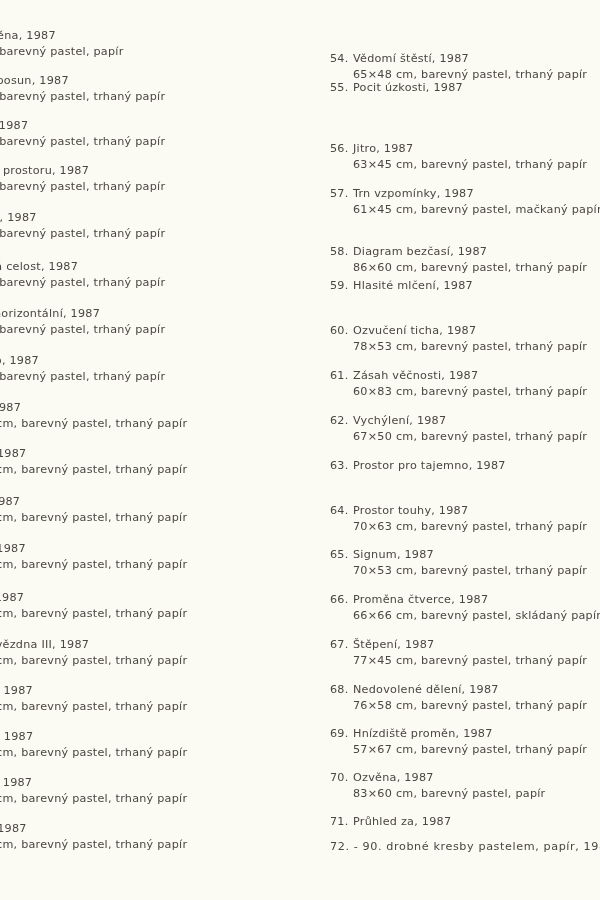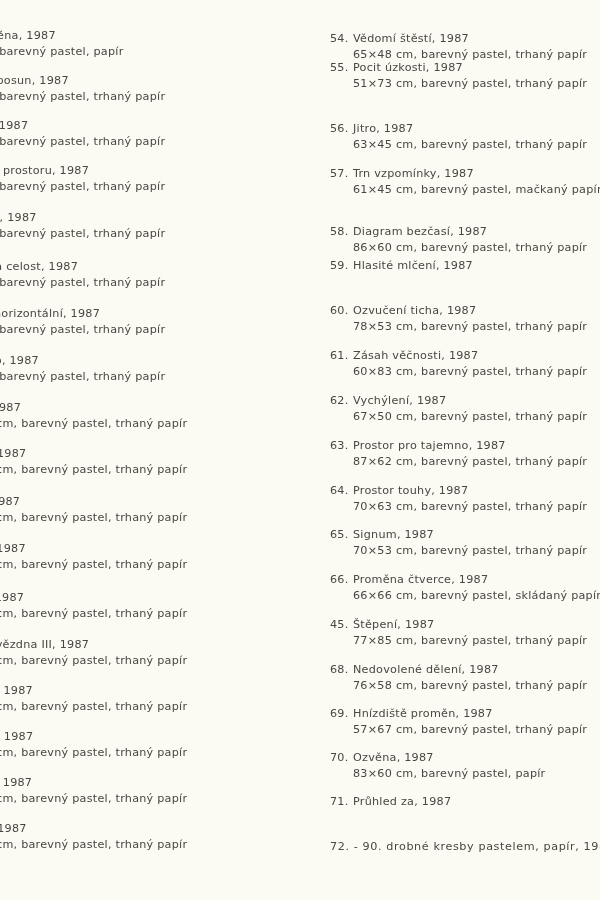--- a/index.html
+++ b/index.html
@@ -40,20 +40,21 @@
       font-size: 11.2px;
       line-height: 16px;
       letter-spacing: 0.25px;
     }
     .entry .line1 {
       display: block;
     }
     .entry .num {
       display: inline-block;
       width: 23px;
+      margin-top: 20px;
     }
     .entry .line2 {
       display: block;
       padding-left: 23px;
     }
     .col-left .entry .line2 {
       padding-left: 23px;
     }
     .footer-entry {
       position: absolute;
@@ -144,21 +145,20 @@
       </div>
   </div>
 
   <div class="col col-right">
     <div class="entry" style="top:31px">
         <span class="line1"><span class="num">54.</span><span>Vědomí štěstí, 1987</span></span>
         <span class="line2">65×48 cm, barevný pastel, trhaný papír</span>
       </div>
     <div class="entry" style="top:60px">
         <span class="line1"><span class="num">55.</span><span>Pocit úzkosti, 1987</span></span>
-        <span class="line2">51×73 cm, barevný pastel, trhaný papír</span>
       </div>
     <div class="entry" style="top:121px">
         <span class="line1"><span class="num">56.</span><span>Jitro, 1987</span></span>
         <span class="line2">63×45 cm, barevný pastel, trhaný papír</span>
       </div>
     <div class="entry" style="top:166px">
         <span class="line1"><span class="num">57.</span><span>Trn vzpomínky, 1987</span></span>
         <span class="line2">61×45 cm, barevný pastel, mačkaný papír</span>
       </div>
     <div class="entry" style="top:224px">
@@ -175,37 +175,36 @@
     <div class="entry" style="top:348px">
         <span class="line1"><span class="num">61.</span><span>Zásah věčnosti, 1987</span></span>
         <span class="line2">60×83 cm, barevný pastel, trhaný papír</span>
       </div>
     <div class="entry" style="top:393px">
         <span class="line1"><span class="num">62.</span><span>Vychýlení, 1987</span></span>
         <span class="line2">67×50 cm, barevný pastel, trhaný papír</span>
       </div>
     <div class="entry" style="top:438px">
         <span class="line1"><span class="num">63.</span><span>Prostor pro tajemno, 1987</span></span>
-        <span class="line2">87×62 cm, barevný pastel, trhaný papír</span>
       </div>
     <div class="entry" style="top:483px">
         <span class="line1"><span class="num">64.</span><span>Prostor touhy, 1987</span></span>
         <span class="line2">70×63 cm, barevný pastel, trhaný papír</span>
       </div>
     <div class="entry" style="top:527px">
         <span class="line1"><span class="num">65.</span><span>Signum, 1987</span></span>
         <span class="line2">70×53 cm, barevný pastel, trhaný papír</span>
       </div>
     <div class="entry" style="top:572px">
         <span class="line1"><span class="num">66.</span><span>Proměna čtverce, 1987</span></span>
         <span class="line2">66×66 cm, barevný pastel, skládaný papír</span>
       </div>
     <div class="entry" style="top:617px">
-        <span class="line1"><span class="num">45.</span><span>Štěpení, 1987</span></span>
-        <span class="line2">77×85 cm, barevný pastel, trhaný papír</span>
+        <span class="line1"><span class="num">67.</span><span>Štěpení, 1987</span></span>
+        <span class="line2">77×45 cm, barevný pastel, trhaný papír</span>
       </div>
     <div class="entry" style="top:662px">
         <span class="line1"><span class="num">68.</span><span>Nedovolené dělení, 1987</span></span>
         <span class="line2">76×58 cm, barevný pastel, trhaný papír</span>
       </div>
     <div class="entry" style="top:706px">
         <span class="line1"><span class="num">69.</span><span>Hnízdiště proměn, 1987</span></span>
         <span class="line2">57×67 cm, barevný pastel, trhaný papír</span>
       </div>
     <div class="entry" style="top:750px">

